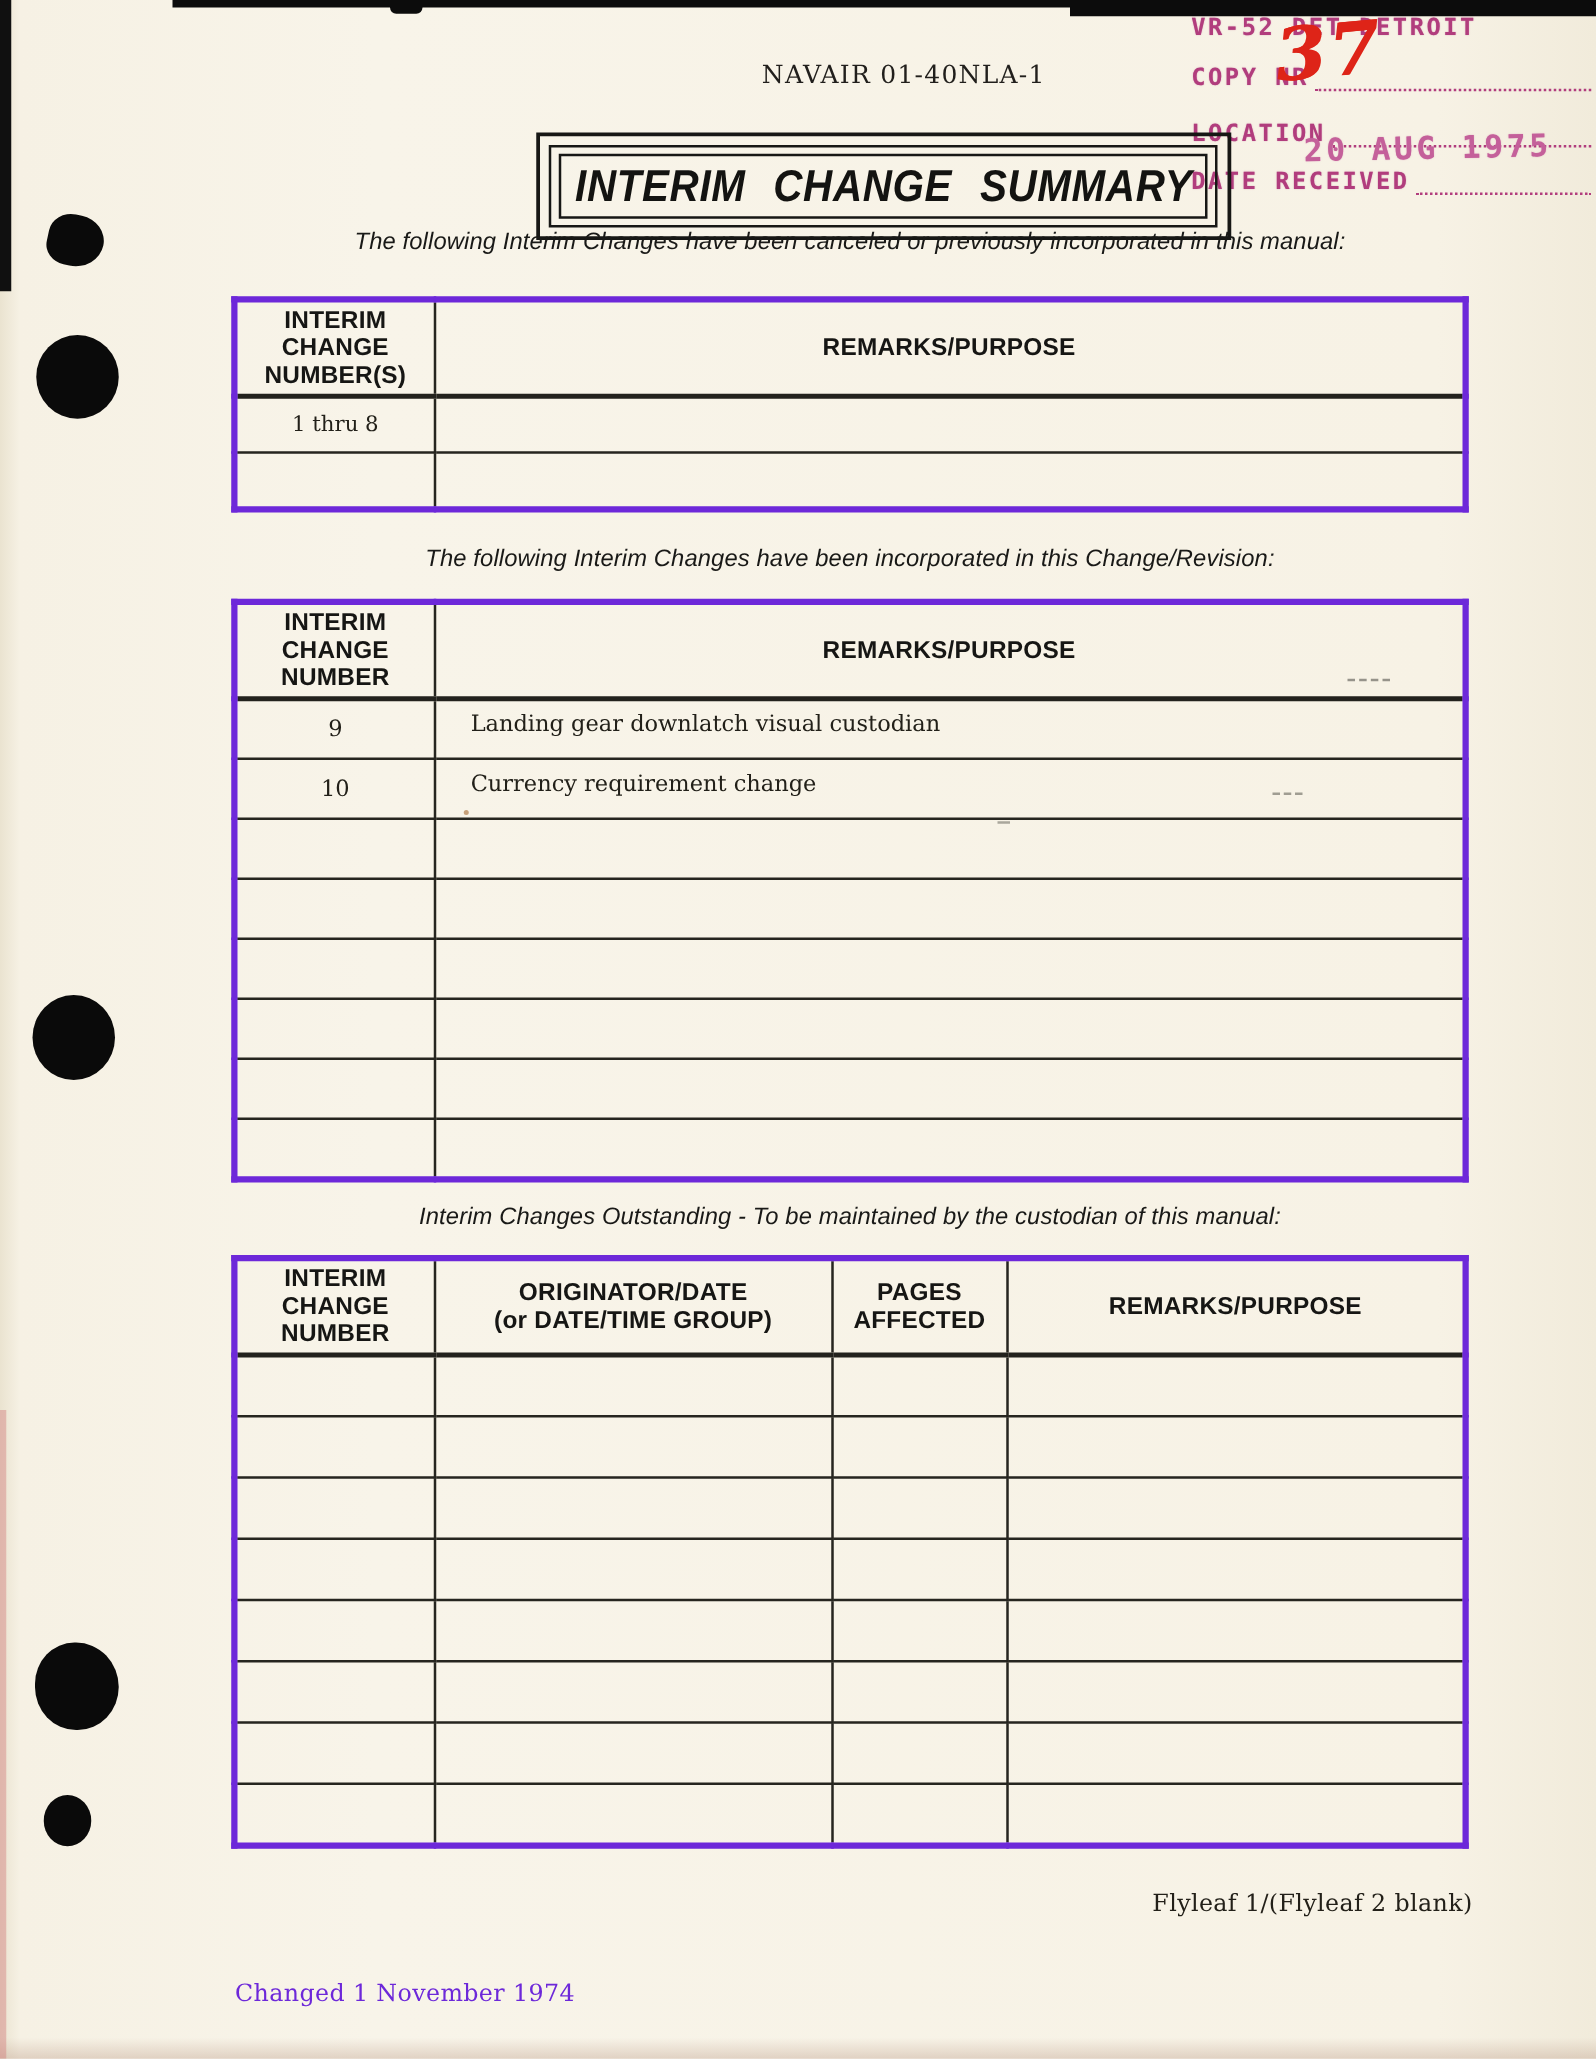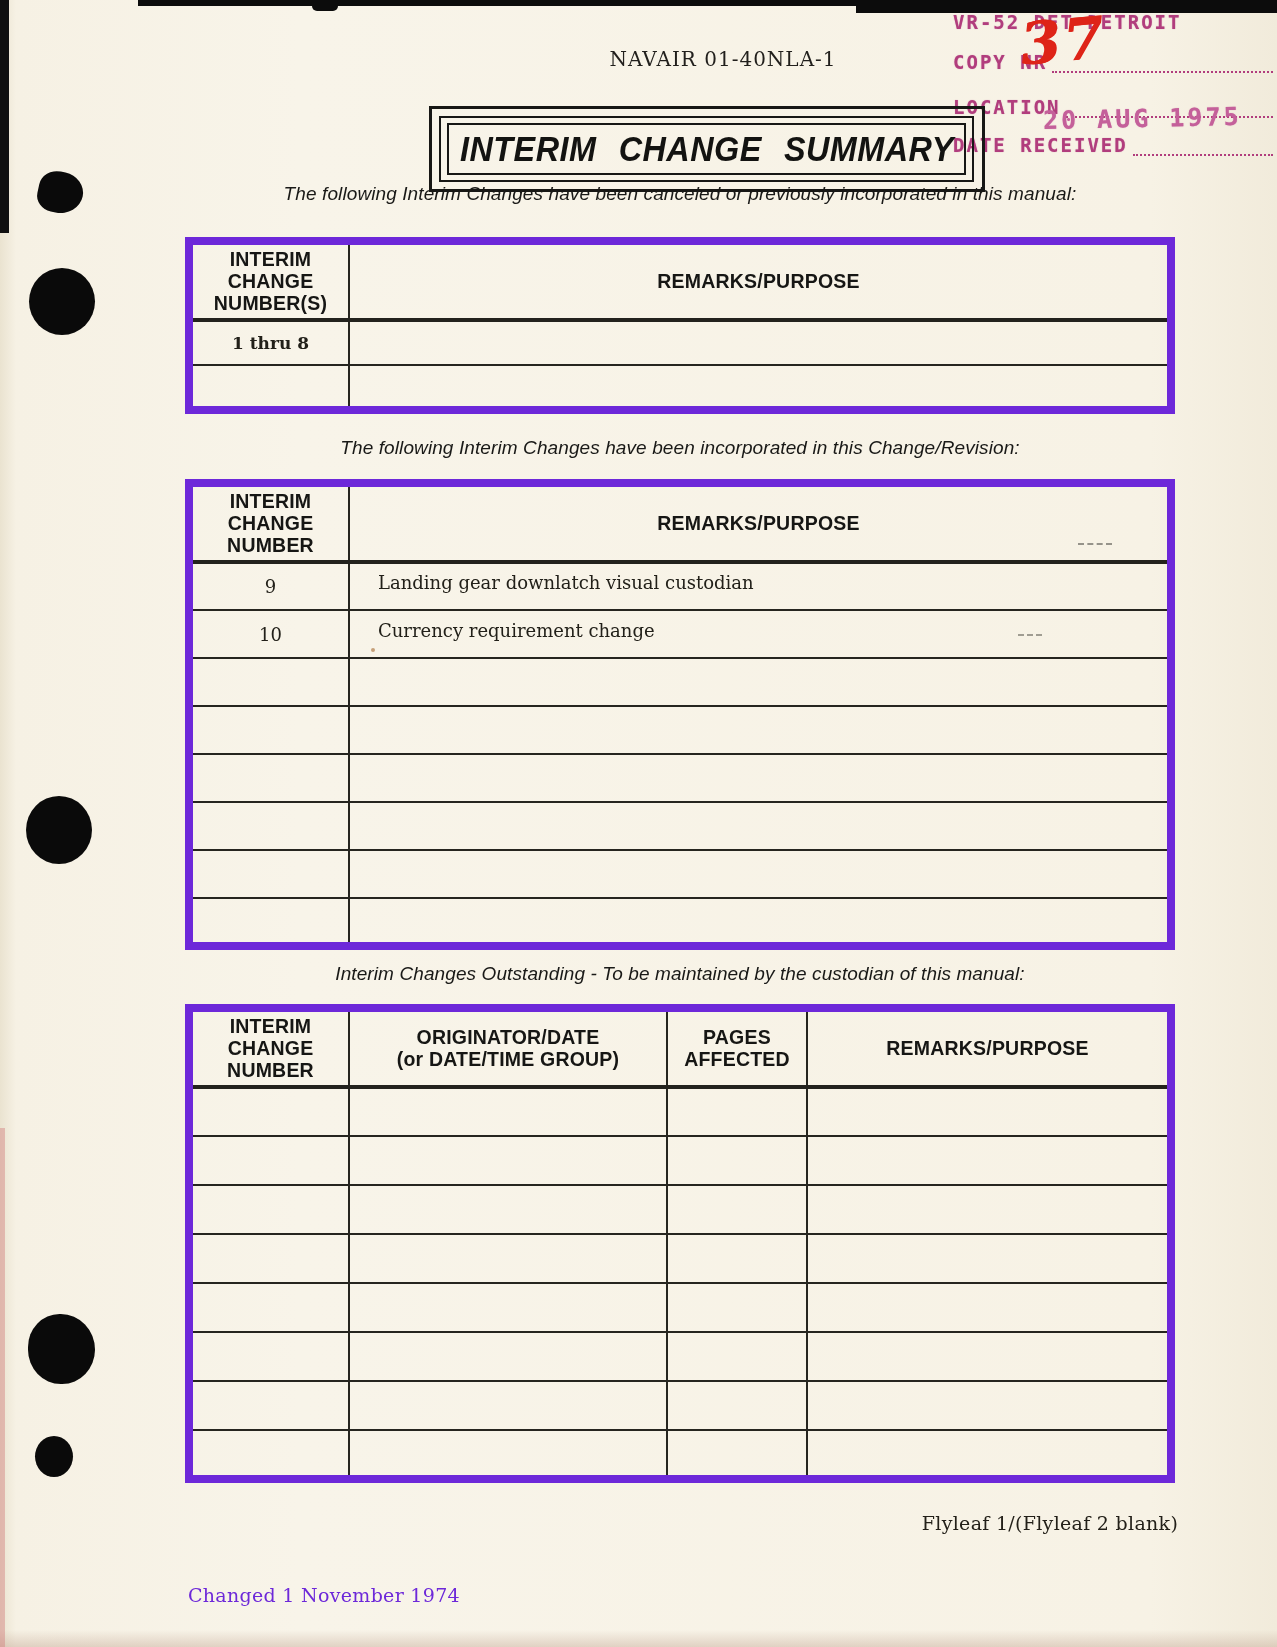--- a/index.html
+++ b/index.html
@@ -50,30 +50,30 @@
   .tb-mid{border:2px solid #171715;padding:5px 6px;}
   .tb-inner{border:2px solid #171715;text-align:center;padding:7px 0 8px 0;}
   .title-text{font:italic 900 33px/1 "Liberation Sans", sans-serif;color:#131311;
     letter-spacing:0.5px;word-spacing:13px;display:inline-block;transform:scaleX(0.98) scaleY(1.08);}
   
   .caption{position:absolute;left:185px;width:990px;text-align:center;
     font:italic 19px/1.2 "Liberation Sans", sans-serif;color:#191917;letter-spacing:0.1px;}
   .c1{top:183px;} .c2{top:437px;} .c3{top:963px;}
   
   table.doc-table{position:absolute;left:185px;width:990px;border-collapse:collapse;
-    table-layout:fixed;border:8px solid #6d28d9;}
+    table-layout:fixed;border:5px solid #6d28d9;}
   .doc-table th,.doc-table td{border:2px solid #26251f;box-sizing:border-box;padding:0;}
   .doc-table thead th{border-bottom:4px solid #23221d;vertical-align:middle;text-align:center;
     font:bold 19.5px/1.12 "Liberation Sans", sans-serif;color:#161614;
     white-space:pre-line;letter-spacing:0.2px;padding:4px 2px;}
   .doc-table td{font:18px "DejaVu Serif", serif;color:#222019;vertical-align:middle;}
   .doc-table td:first-child{text-align:center;}
   .doc-table td + td{text-align:left;padding-left:28px;padding-bottom:8px;}
   .t1{top:237px;} .t2{top:479px;} .t3{top:1004px;}
-  .t1 thead th{height:72px;} .t1 tbody td{height:45px;font-weight:bold;}
+  .t1 thead th{height:72px;} .t1 tbody td{height:45px;}
   .t1 tbody td:first-child{font-size:17px;}
   .t2 thead th{height:73px;} .t2 tbody td{height:48px;}
   .t3 thead th{height:74px;} .t3 tbody td{height:49px;}
   .t3 tbody td + td{padding-left:0;}
   col.w-num{width:160px;} col.w-orig{width:318px;} col.w-pages{width:140px;}
   
   .footer-left{position:absolute;left:188px;top:1584px;
     font:19px "DejaVu Serif", serif;color:#6d28d9;letter-spacing:0.3px;}
   .footer-right{position:absolute;left:850px;top:1512px;width:400px;text-align:center;
     font:19px "DejaVu Serif", serif;color:#232019;letter-spacing:0.3px;}

